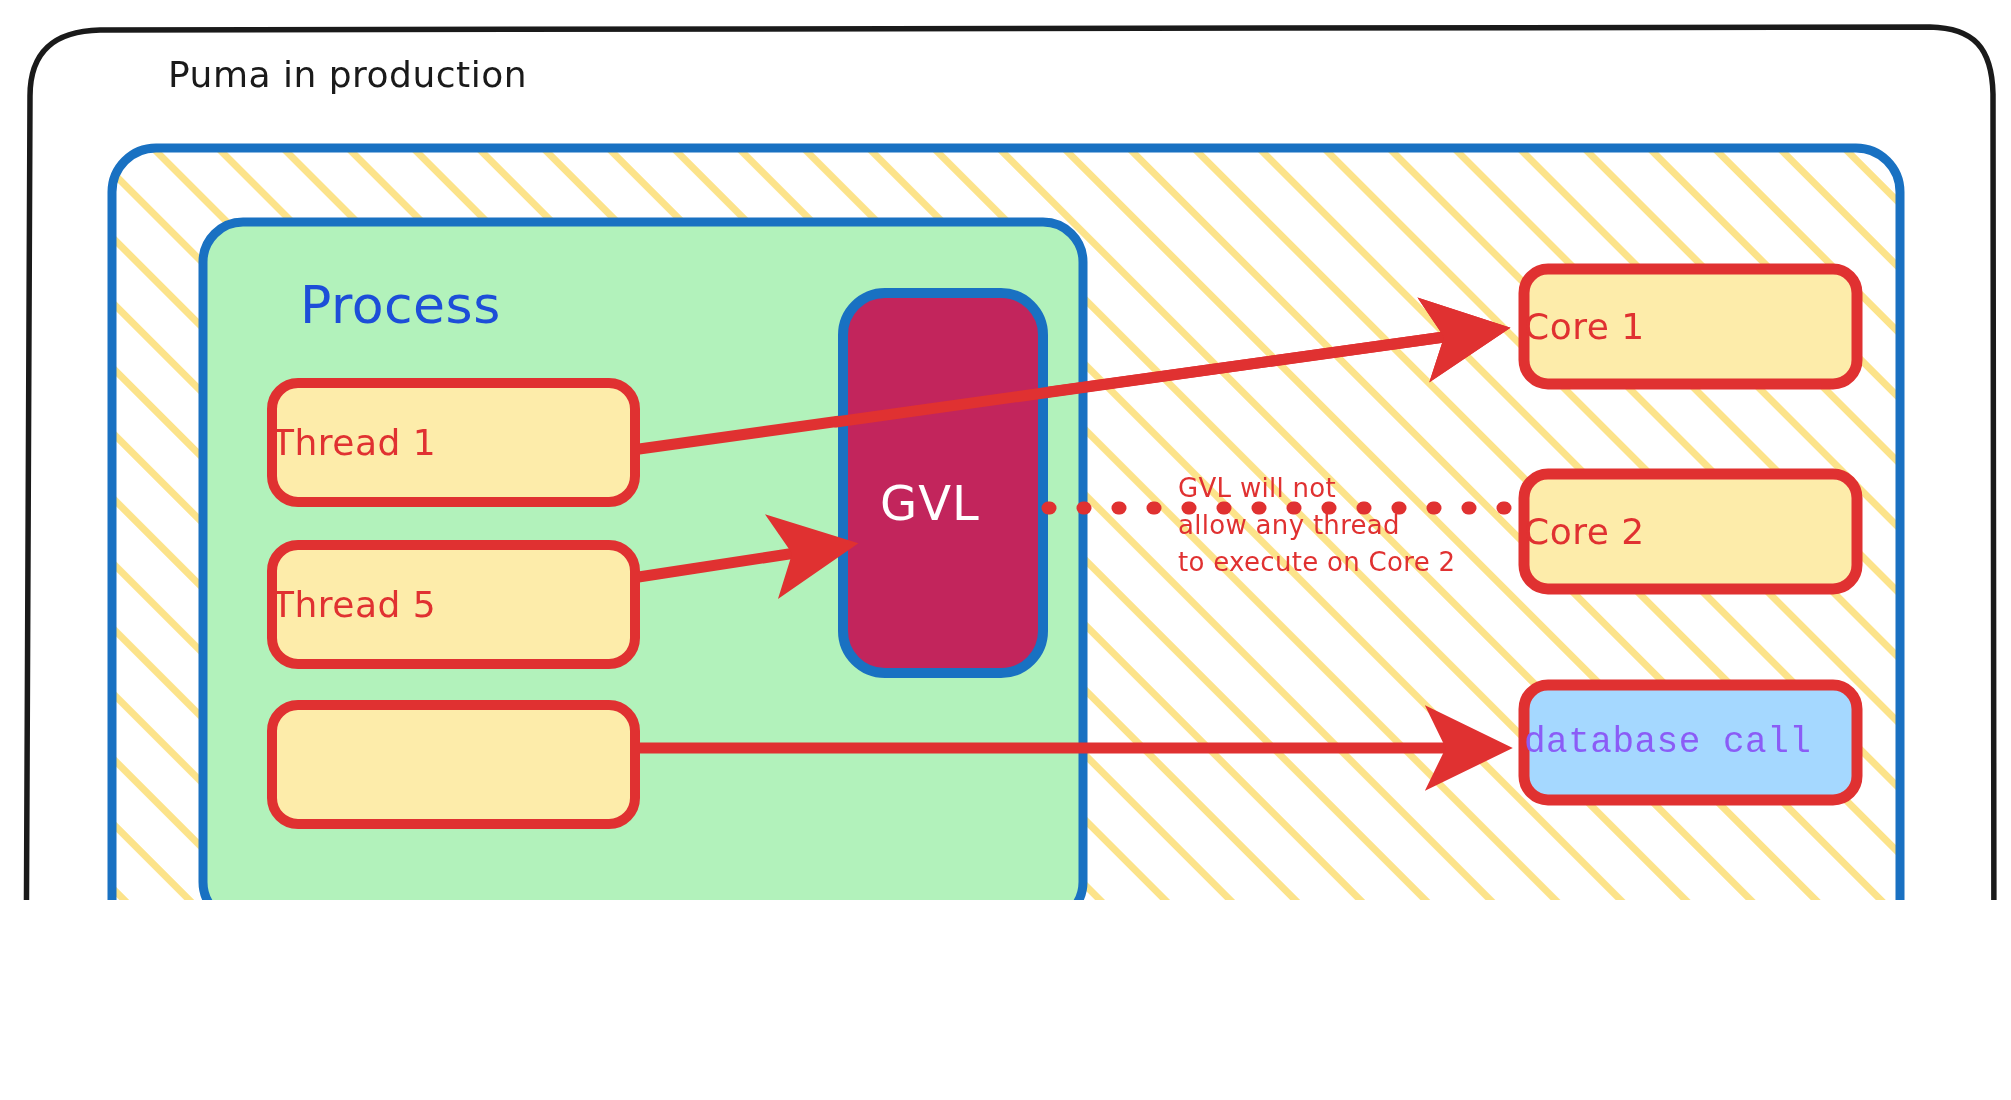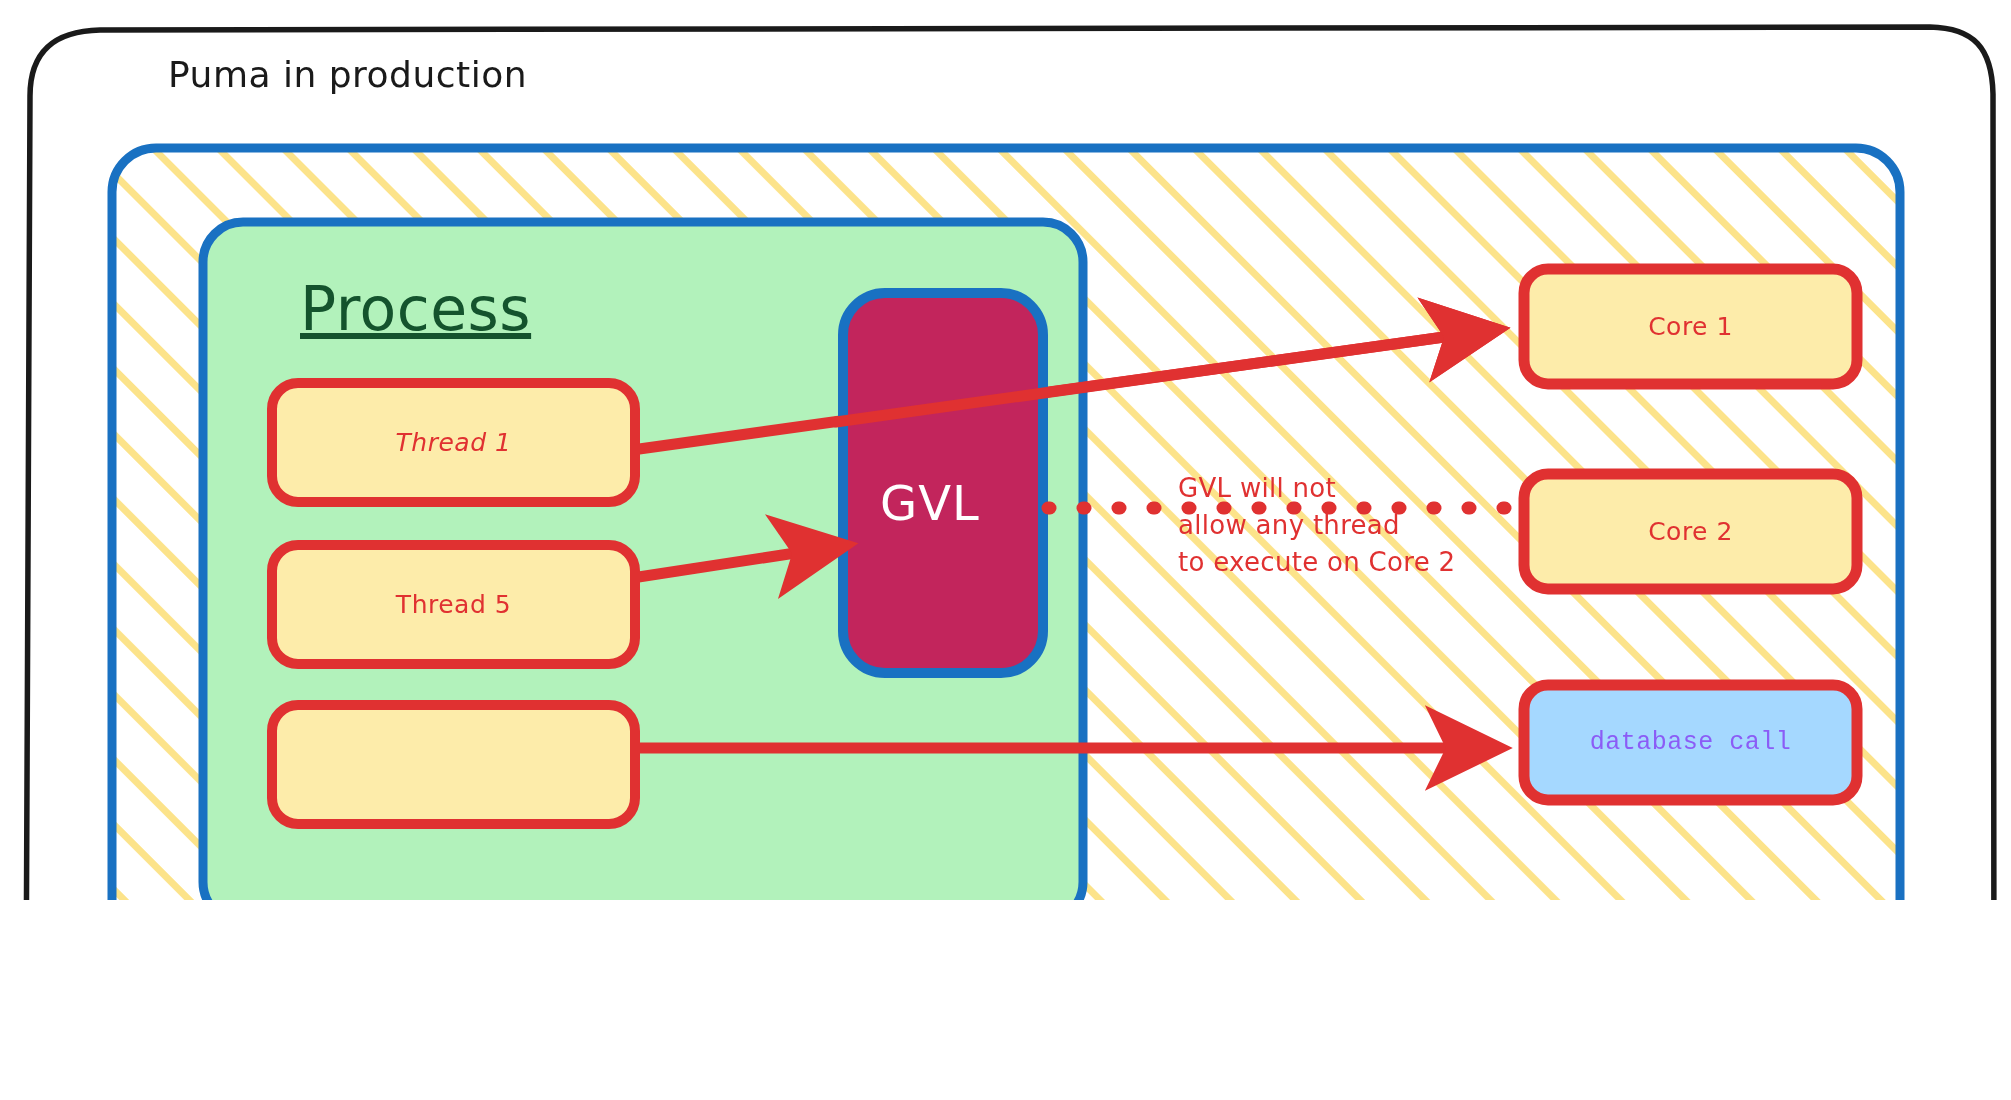--- a/index.html
+++ b/index.html
@@ -32,35 +32,33 @@
   #title-label {
     left: 168px;
     top: 56px;
     font-size: 36px;
     color: #1a1a1a;
     letter-spacing: 0.5px;
   }
   #process-label {
     left: 300px;
     top: 278px;
-    font-size: 60px;
-    color: #14532d;
+    font-size: 52px;
+    color: #1d4ed8;
     letter-spacing: 0.5px;
-    text-decoration: underline;
   }
   #gvl-label {
     left: 880px;
     top: 478px;
     font-size: 48px;
     color: #ffffff;
     letter-spacing: 1px;
   }
   .box-label {
-    font-size: 25px;
-    text-align: center;
+    font-size: 36px;
     width: 100%;
     letter-spacing: 0.5px;
   }
   .thread-wrap, .core-wrap, .db-wrap {
     position: absolute;
     display: flex;
     align-items: center;
     justify-content: center;
     pointer-events: none;
   }
@@ -161,21 +159,21 @@
       <rect x="1524" y="685" width="333" height="115" rx="24" ry="24" fill="#a5d8ff" stroke="#e03131" stroke-width="11"></rect>
     </g>
   </svg>
 
   <div class="lbl" id="title-label">Puma in production</div>
 
   <div class="lbl" id="process-label">Process</div>
 
   <div class="lbl" id="gvl-label">GVL</div>
 
-  <div class="thread-wrap" style="left:272px; top:383px; width:363px; height:119px;font-style:italic;">
+  <div class="thread-wrap" style="left:272px; top:383px; width:363px; height:119px;">
     <span class="box-label red-text">Thread 1</span>
   </div>
 
   <div class="thread-wrap" style="left:272px; top:545px; width:363px; height:119px;">
     <span class="box-label red-text">Thread 5</span>
   </div>
 
 
   <div class="core-wrap" style="left:1524px; top:269px; width:333px; height:115px;">
     <span class="box-label red-text">Core 1</span>

